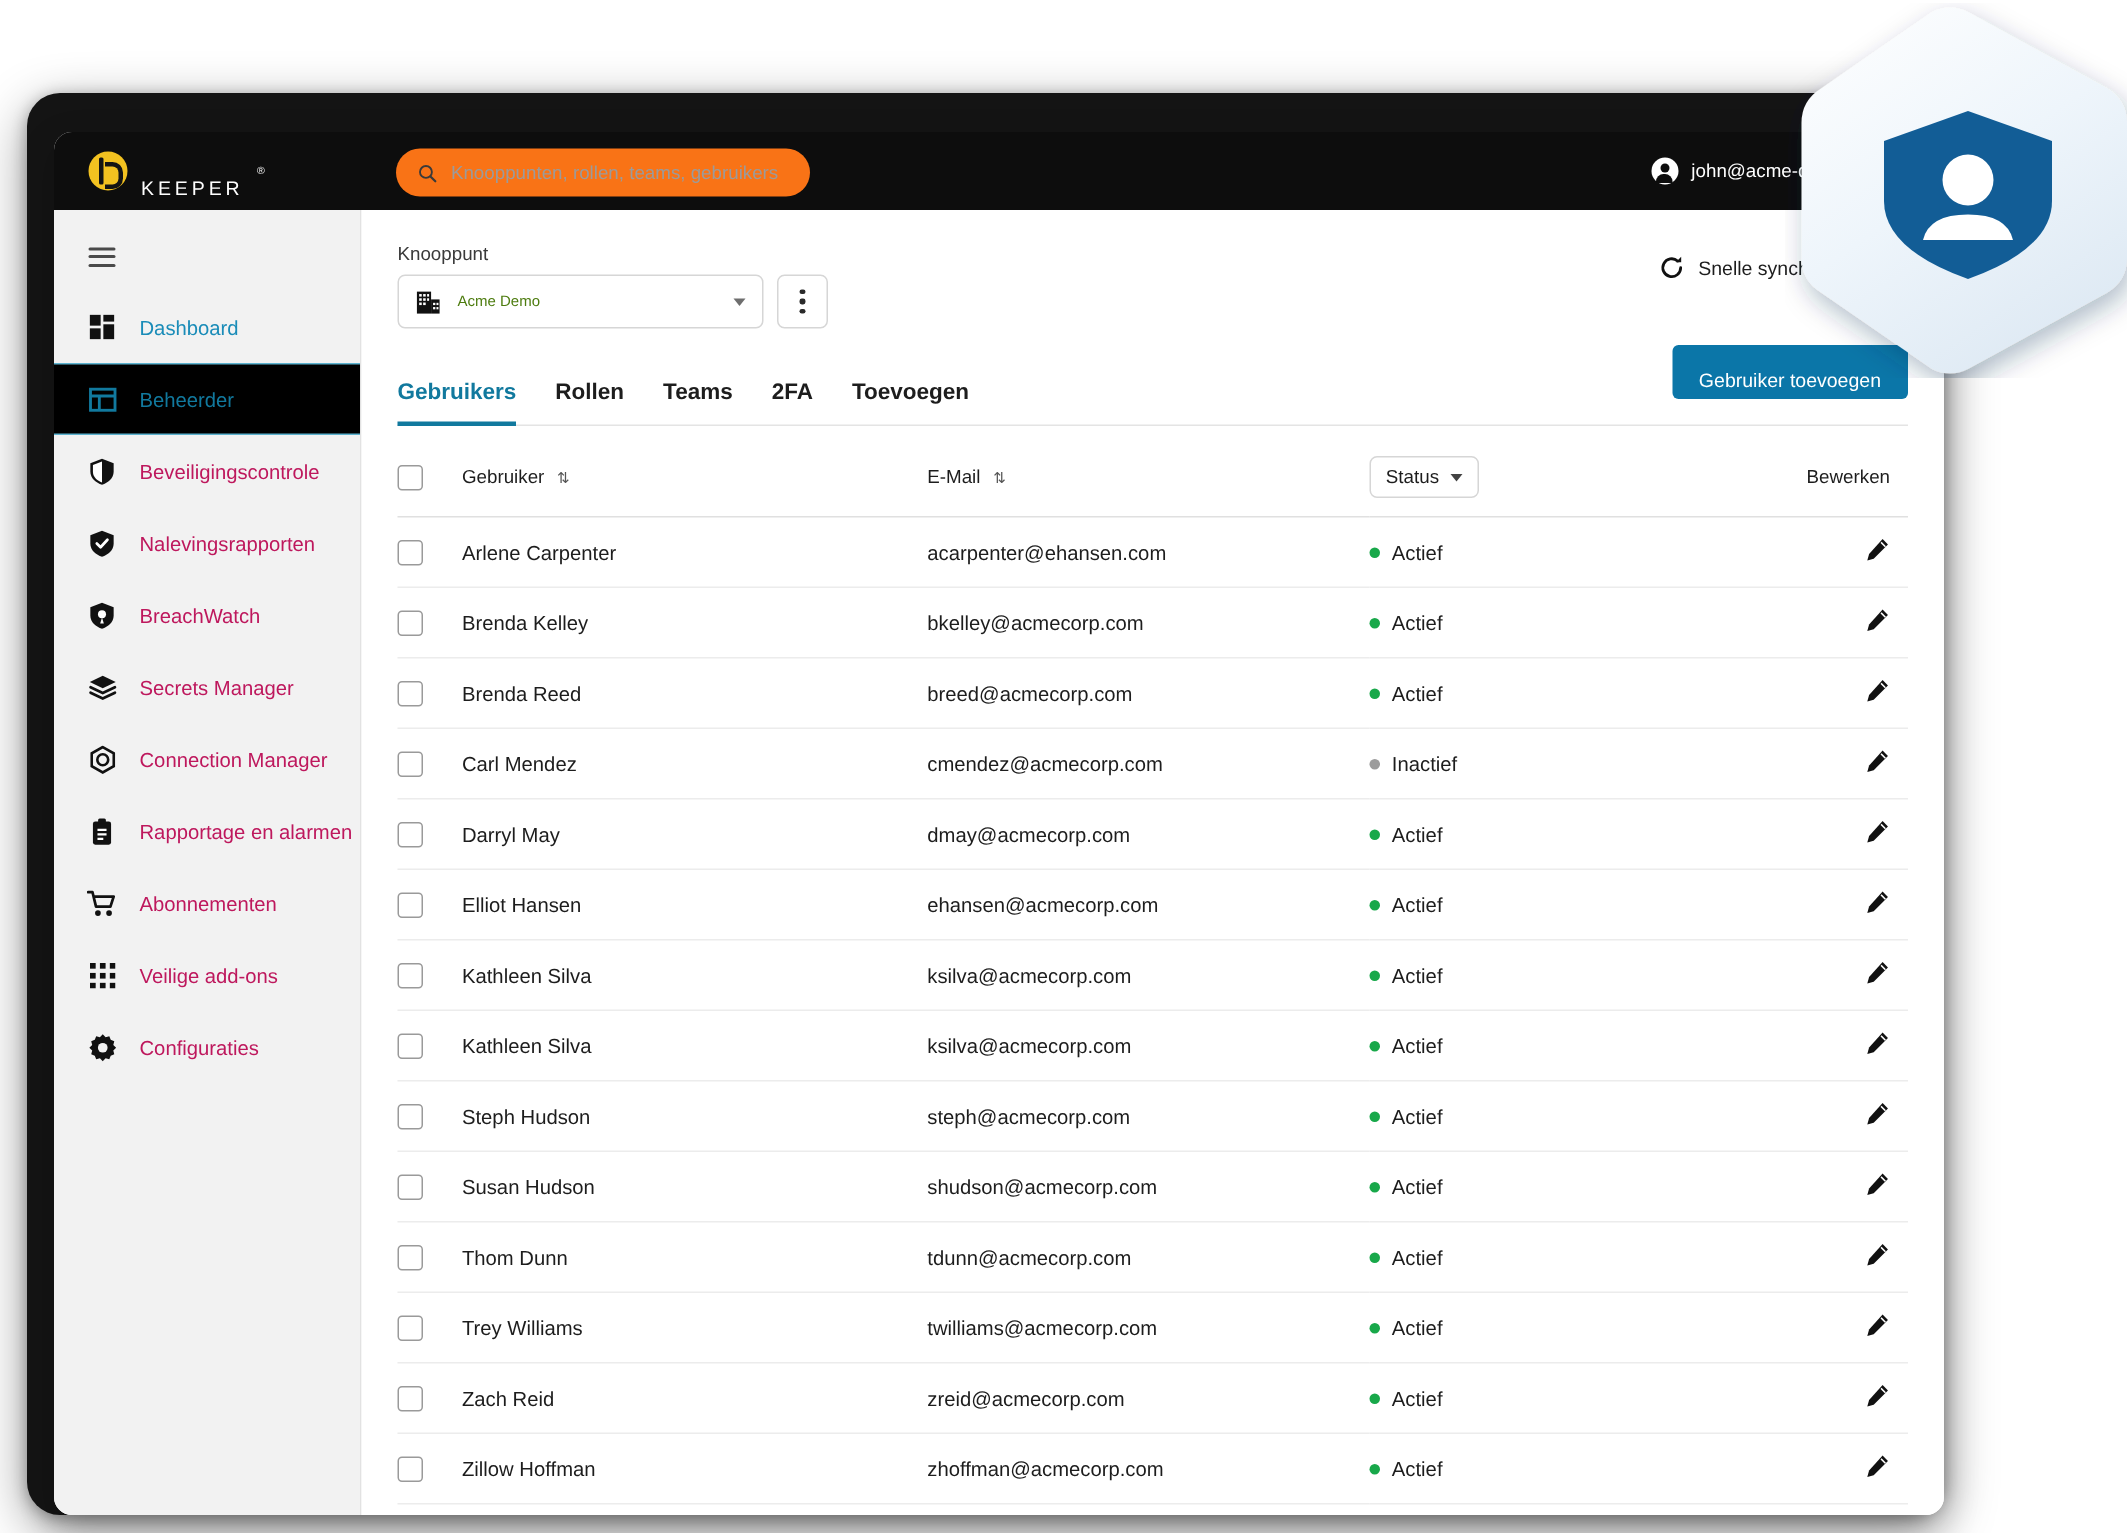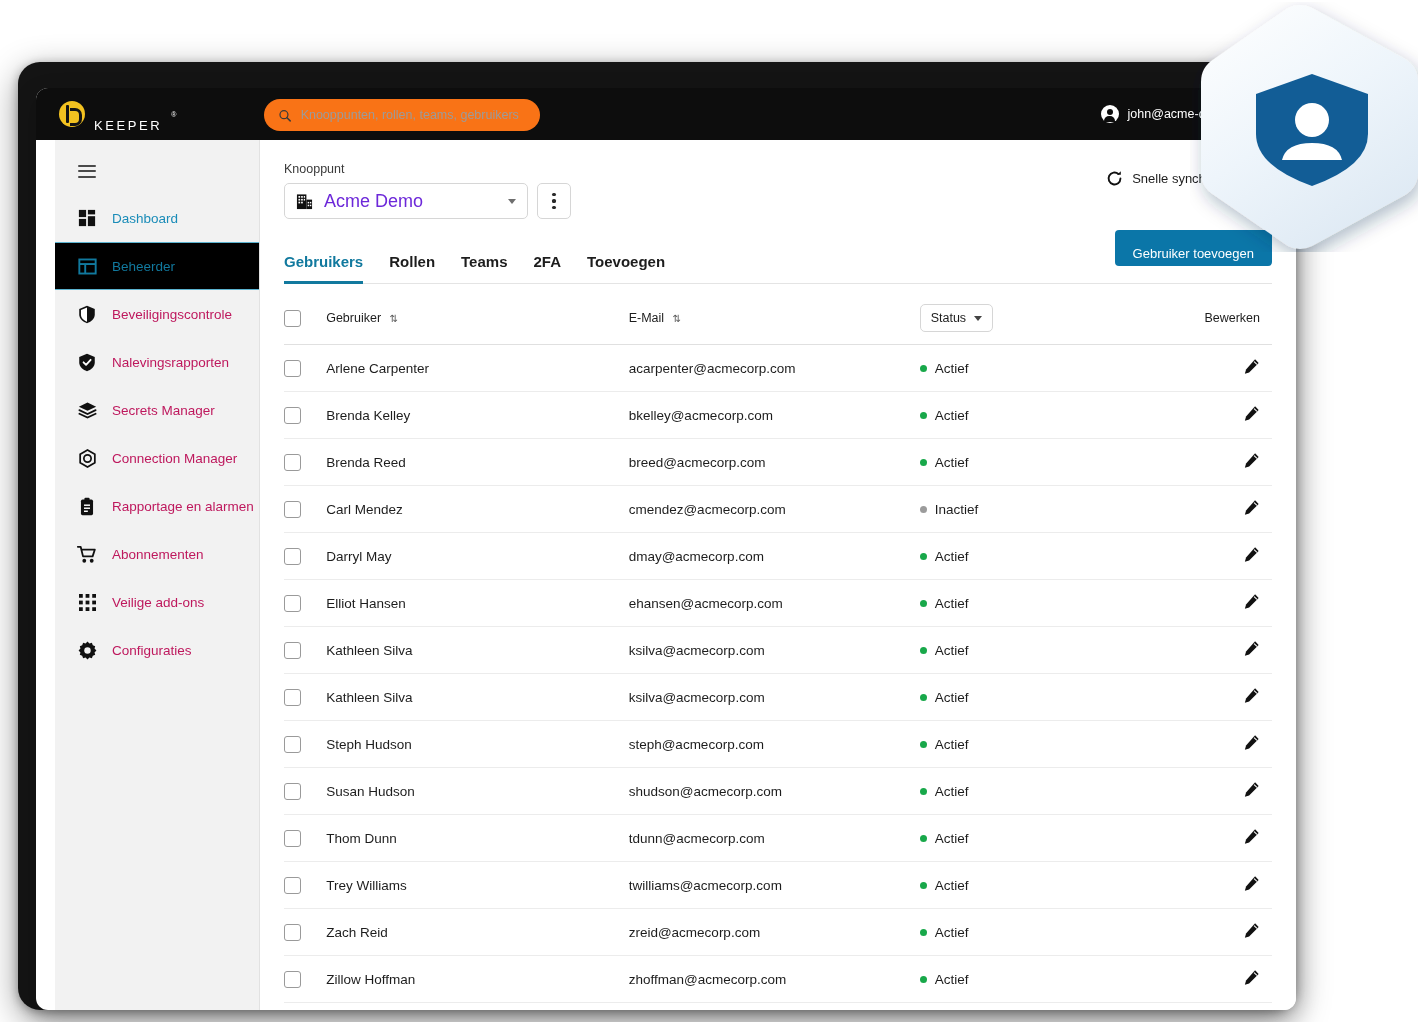--- a/index.html
+++ b/index.html
@@ -82,21 +82,21 @@
     width:0;height:0;border-left:4.5px solid transparent;border-right:4.5px solid transparent;
     border-top:5px solid currentColor; opacity:.85;
   }
 
   
   .body-split { display:flex; height: 870px; }
 
   
   .sidebar {
     width: 205px; background:#f2f2f2; flex:none;
-    border-right:1px solid #e2e2e2; padding-top: 10px; margin-left: 19px;
+    border-right:1px solid #e2e2e2; padding-top: 10px;
   }
   .hamburger { padding: 11px 0 13px 23px; width:34px; cursor:pointer; }
   .hamburger span {
     display:block; width:18px; height:2px; background:#4a4a4a; margin:3.5px 0; border-radius:1px;
   }
   .nav-item {
     display:flex; align-items:center; gap:15px;
     height: 48px; padding-left: 22px; cursor:pointer;
     font-size:13.5px; color:#be185d;
   }
@@ -108,21 +108,21 @@
   }
 
   
   .main { flex:1; background:#fff; padding: 22px 24px 0 24px; position:relative; }
   .node-label { font-size:12.5px; color:#3a3a3a; margin-bottom:7px; }
   .node-row { display:flex; align-items:center; gap:9px; }
   .node-select {
     width: 244px; height:36px; border:1px solid #d6d6d6; border-radius:5px;
     display:flex; align-items:center; padding: 0 11px; gap:11px; cursor:pointer; background:#fff;
   }
-  .node-select .node-name { font-size:18px; color:#6d28d9; flex:1; }
+  .node-select .node-name { font-size:10px; color:#4d7c0f; flex:1; }
   .kebab {
     width:34px;height:36px;border:1px solid #d6d6d6;border-radius:5px;background:#fff;
     display:flex;flex-direction:column;align-items:center;justify-content:center;gap:3px;cursor:pointer;
   }
   .kebab i { width:3.2px;height:3.2px;background:#2a2a2a;border-radius:50%; display:block;}
 
   .sync {
     position:absolute; right:24px; top:30px; display:flex; align-items:center; gap:9px;
     font-size:13px; color:#1d1d1d; cursor:pointer;
   }
@@ -252,20 +252,30 @@
         <div class="nav-item">
           <span class="nav-ic">
             <svg width="18" height="19" viewBox="0 0 20 22">
               <path d="M10 1 L19 4.5 V11 C19 16 14.6 19.6 10 21 C5.4 19.6 1 16 1 11 V4.5 Z" fill="#111"></path>
               <path d="M6 10.8 L8.9 13.7 L14.2 7.9" fill="none" stroke="#fff" stroke-width="2.1" stroke-linecap="round" stroke-linejoin="round"></path>
             </svg>
           </span>
           <span>Nalevingsrapporten</span>
         </div>
 
+        <div class="nav-item">
+          <span class="nav-ic">
+            <svg width="18" height="19" viewBox="0 0 20 22">
+              <path d="M10 1 L19 4.5 V11 C19 16 14.6 19.6 10 21 C5.4 19.6 1 16 1 11 V4.5 Z" fill="#111"></path>
+              <circle cx="10" cy="9.8" r="3.1" fill="#fff"></circle>
+              <path d="M10 12.4 L8.6 17 H11.4 Z" fill="#fff"></path>
+            </svg>
+          </span>
+          <span>BreachWatch</span>
+        </div>
 
         <div class="nav-item">
           <span class="nav-ic">
             <svg width="19" height="18" viewBox="0 0 22 20">
               <path d="M11 1.4 L21 6.2 L11 11 L1 6.2 Z" fill="#111"></path>
               <path d="M1.6 10.2 L11 14.6 L20.4 10.2" fill="none" stroke="#111" stroke-width="2.1" stroke-linecap="round"></path>
               <path d="M1.6 14.4 L11 18.8 L20.4 14.4" fill="none" stroke="#111" stroke-width="2.1" stroke-linecap="round"></path>
             </svg>
           </span>
           <span>Secrets Manager</span>
@@ -410,21 +420,21 @@
               </th>
               <th class="th-edit">
                 <span>Bewerken</span>
               </th>
             </tr>
           </thead>
           <tbody id="rows-body">
               <tr>
                 <td><span class="cb"></span></td>
                 <td>Arlene Carpenter</td>
-                <td>acarpenter@acmecorp.com</td>
+                <td>acarpenter@ehansen.com</td>
                 <td><span class="dot on"></span><span>Actief</span></td>
                 <td class="edit-cell"><span class="pencil"><svg width="17" height="17" viewBox="0 0 20 20">
                       <path d="M14.2 1.6 L18.4 5.8 L7.2 17 L2.2 18.4 L3.6 13.4 Z" fill="#111"></path>
                       <path d="M13 4.2 L16.4 7.6" stroke="#fff" stroke-width="1.2"></path>
                     </svg></span></td>
               </tr>
               <tr>
                 <td><span class="cb"></span></td>
                 <td>Brenda Kelley</td>
                 <td>bkelley@acmecorp.com</td>

